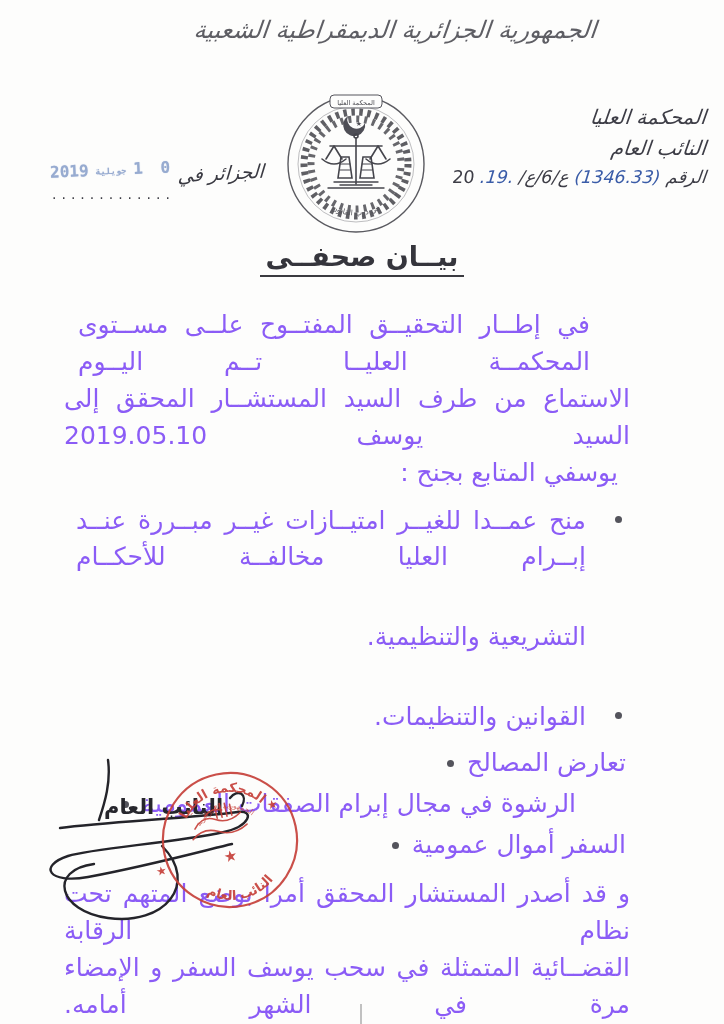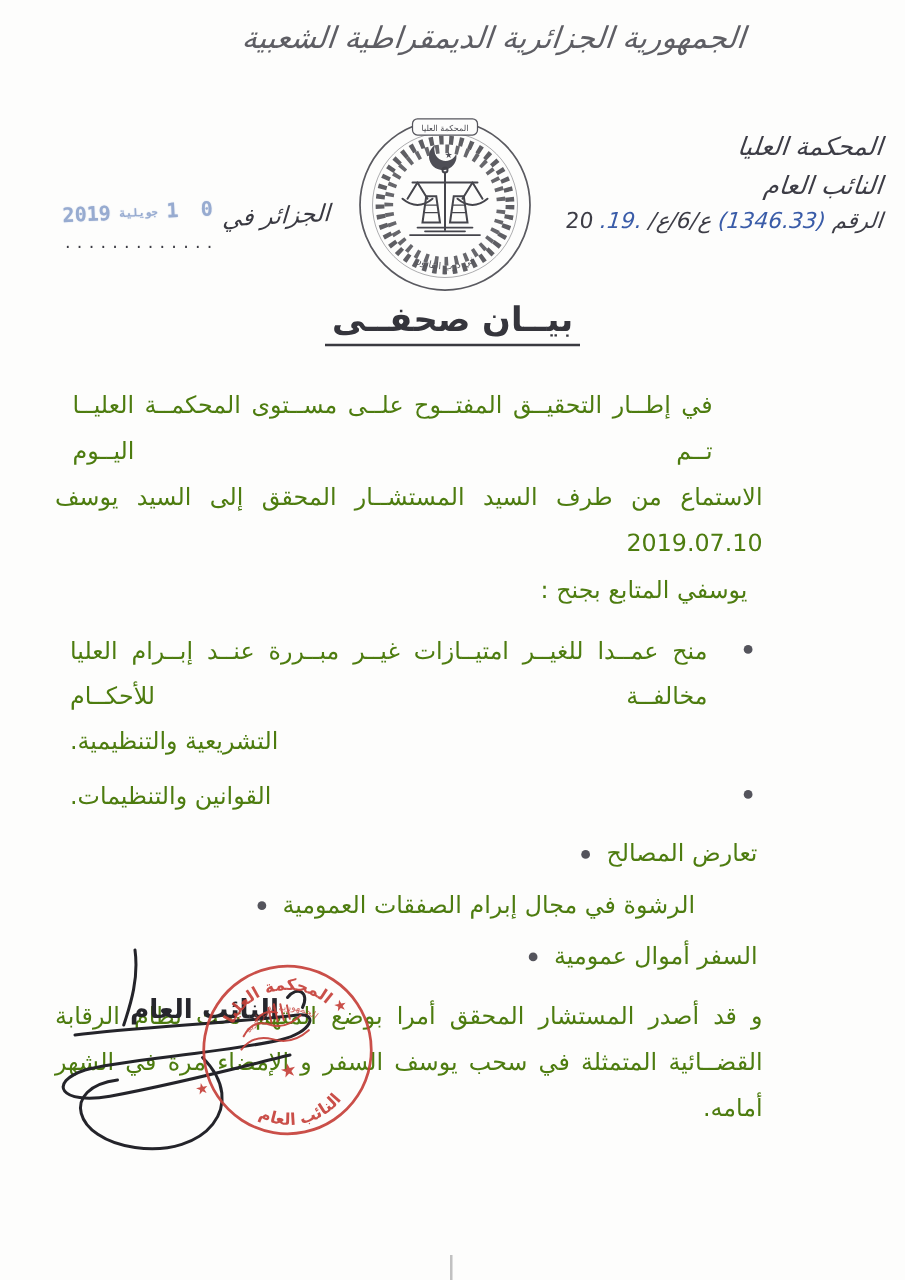--- a/index.html
+++ b/index.html
@@ -40,33 +40,33 @@
   }
   .dots{position:absolute;left:8px;top:30px;font-size:14px;letter-spacing:5px;color:#3c3c44;}
   
   .title-wrap{position:absolute;top:241px;left:0;width:724px;text-align:center;}
   .title{
     display:inline-block;font-size:27px;font-weight:bold;color:#35353c;
     border-bottom:2px solid #3a3a40;padding:0 6px 3px 6px;letter-spacing:1px;
   }
   
   .content{
-    position:absolute;left:44px;top:306px;width:566px;
-    font-size:19px;line-height:37px;color:#4d7c0f;text-align:right;
+    position:absolute;left:64px;top:306px;width:566px;
+    font-size:25px;line-height:37px;color:#8b5cf6;text-align:right;
   }
   .jline{text-align:justify;text-align-last:justify;text-justify:inter-word;}
   .p1-l1{margin-right:40px;margin-left:14px;}
   .p1-l3{margin-right:12px;}
   .charges{margin-top:12px;}
   .charge-long{position:relative;padding:0 44px 0 12px;line-height:36px;}
   .charge-long .bullet{position:absolute;right:8px;top:13px;}
   .bullet{
     width:7px;height:7px;border-radius:50%;background:#54545c;display:inline-block;flex:0 0 auto;
   }
-  .center-line{text-align:left;}
+  .center-line{text-align:right;margin-top:44px;}
   .charge-short{
     display:flex;align-items:center;gap:13px;width:fit-content;line-height:36px;
   }
   .charge-short .bullet{order:2;}
   .charge-short .txt{order:1;}
   .mt8{margin-top:8px;} .mt10{margin-top:10px;} .mt5{margin-top:5px;}
   .ind54{margin-right:54px;} .ind2{margin-right:4px;}
   .closing{margin-top:12px;}
   
   .sig-label{
@@ -143,21 +143,21 @@
   </div>
 
   <div class="title-wrap">
     <span class="title">بيــان صحفــى</span>
   </div>
 
   <div class="content">
 
     <div>
       <div class="jline p1-l1">في إطــار التحقيــق المفتــوح علــى مســتوى المحكمــة العليــا تــم اليــوم</div>
-      <div class="jline">الاستماع من طرف السيد المستشــار المحقق إلى السيد يوسف 2019.07.10</div>
+      <div class="jline">الاستماع من طرف السيد المستشــار المحقق إلى السيد يوسف 2019.05.10</div>
       <div class="p1-l3">يوسفي المتابع بجنح :</div>
     </div>
 
     <div class="charges">
 
       <div class="charge-long">
         <span class="bullet"></span>
         <div class="jline">منح عمــدا للغيــر امتيــازات غيــر مبــررة عنــد إبــرام العليا مخالفــة للأحكــام</div>
         <div class="center-line">التشريعية والتنظيمية.</div>
       </div>

